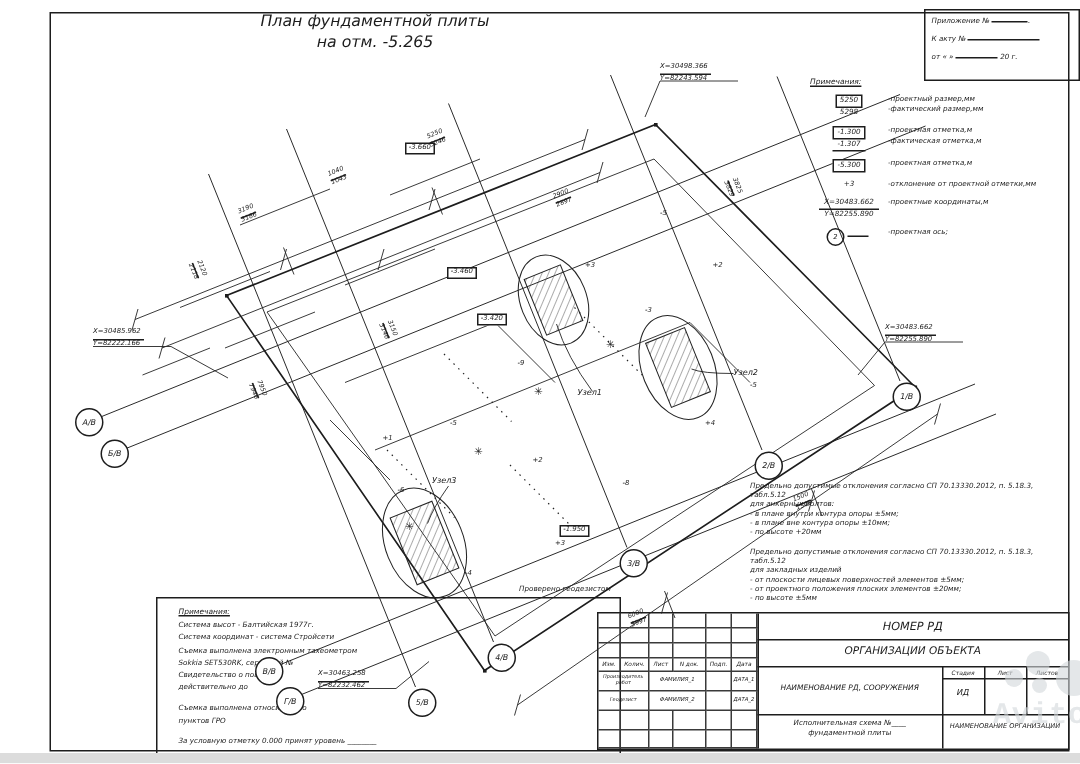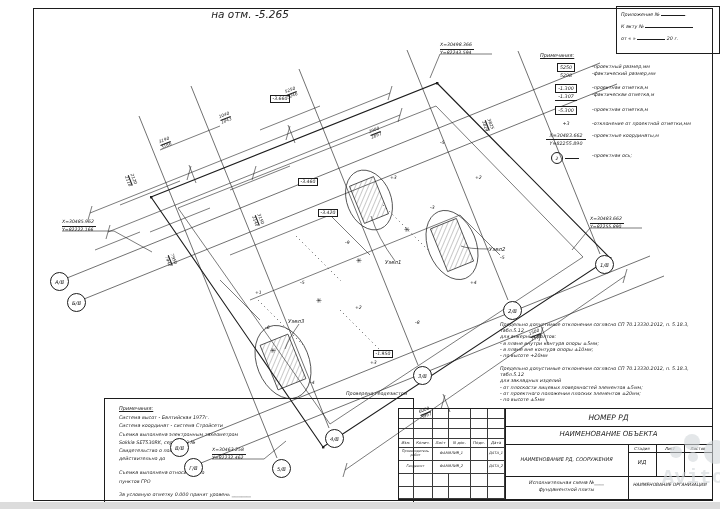--- a/index.html
+++ b/index.html
@@ -164,20 +164,21 @@
     </g>
     <g fill="#1d1d1d">
       <rect x="150" y="196" width="2.4" height="2.4"></rect>
         <rect x="436" y="82" width="2.4" height="2.4"></rect>
       <rect x="609" y="257" width="2.4" height="2.4"></rect>
         <rect x="322" y="446" width="2.4" height="2.4"></rect>
     </g>
   </svg>
 
   <div class="abs" id="title">
+    <div>План фундаментной плиты</div>
     <div>на отм. -5.265</div>
   </div>
 
   <div class="abs" id="appendix">
     <div><span>Приложение №</span> <span class="u" style="width:24px"></span>.</div>
     <div><span>К акту №</span> <span class="u" style="width:48px"></span></div>
     <div><span>от  «    »</span> <span class="u" style="width:28px"></span> <span>20    г.</span></div>
   </div>
 
   <div class="abs" id="legend">
@@ -315,21 +316,21 @@
     <div class="cellline" style="left:106px;top:0;width:1px;height:90px;"></div>
     <div class="cellline" style="left:106px;top:17px;width:207px;height:.6px;"></div>
     <div class="cellline" style="left:106px;top:35px;width:207px;height:.6px;"></div>
     <div class="cellline" style="left:106px;top:67px;width:207px;height:.6px;"></div>
     <div class="cellline" style="left:229px;top:35px;width:.6px;height:55px;"></div>
     <div class="cellline" style="left:229px;top:43px;width:84px;height:.6px;"></div>
     <div class="cellline" style="left:257px;top:35px;width:.6px;height:32px;"></div>
     <div class="cellline" style="left:285px;top:35px;width:.6px;height:32px;"></div>
 
     <div class="tb-txt" style="left:106px;top:4px;width:207px;font-size:7.5px;">НОМЕР РД</div>
-    <div class="tb-txt" style="left:106px;top:21px;width:207px;font-size:7px;">НАИМЕНОВАНИЕ ОБЪЕКТА</div>
+    <div class="tb-txt" style="left:106px;top:21px;width:207px;font-size:7px;">ОРГАНИЗАЦИИ ОБЪЕКТА</div>
     <div class="tb-txt" style="left:106px;top:47px;width:123px;font-size:5px;">НАИМЕНОВАНИЕ РД, СООРУЖЕНИЯ</div>
     <div class="tb-txt" style="left:229px;top:36.5px;width:28px;font-size:4px;">Стадия</div>
     <div class="tb-txt" style="left:257px;top:36.5px;width:28px;font-size:4px;">Лист</div>
     <div class="tb-txt" style="left:285px;top:36.5px;width:28px;font-size:4px;">Листов</div>
     <div class="tb-txt" style="left:229px;top:50px;width:28px;font-size:5.5px;">ИД</div>
     <div class="tb-txt" style="left:106px;top:71px;width:123px;font-size:4.8px;">Исполнительная схема №____</div>
     <div class="tb-txt" style="left:106px;top:78px;width:123px;font-size:4.8px;">фундаментной плиты</div>
     <div class="tb-txt" style="left:231px;top:73px;width:80px;font-size:4.4px;">НАИМЕНОВАНИЕ ОРГАНИЗАЦИИ</div>
   </div>
 

